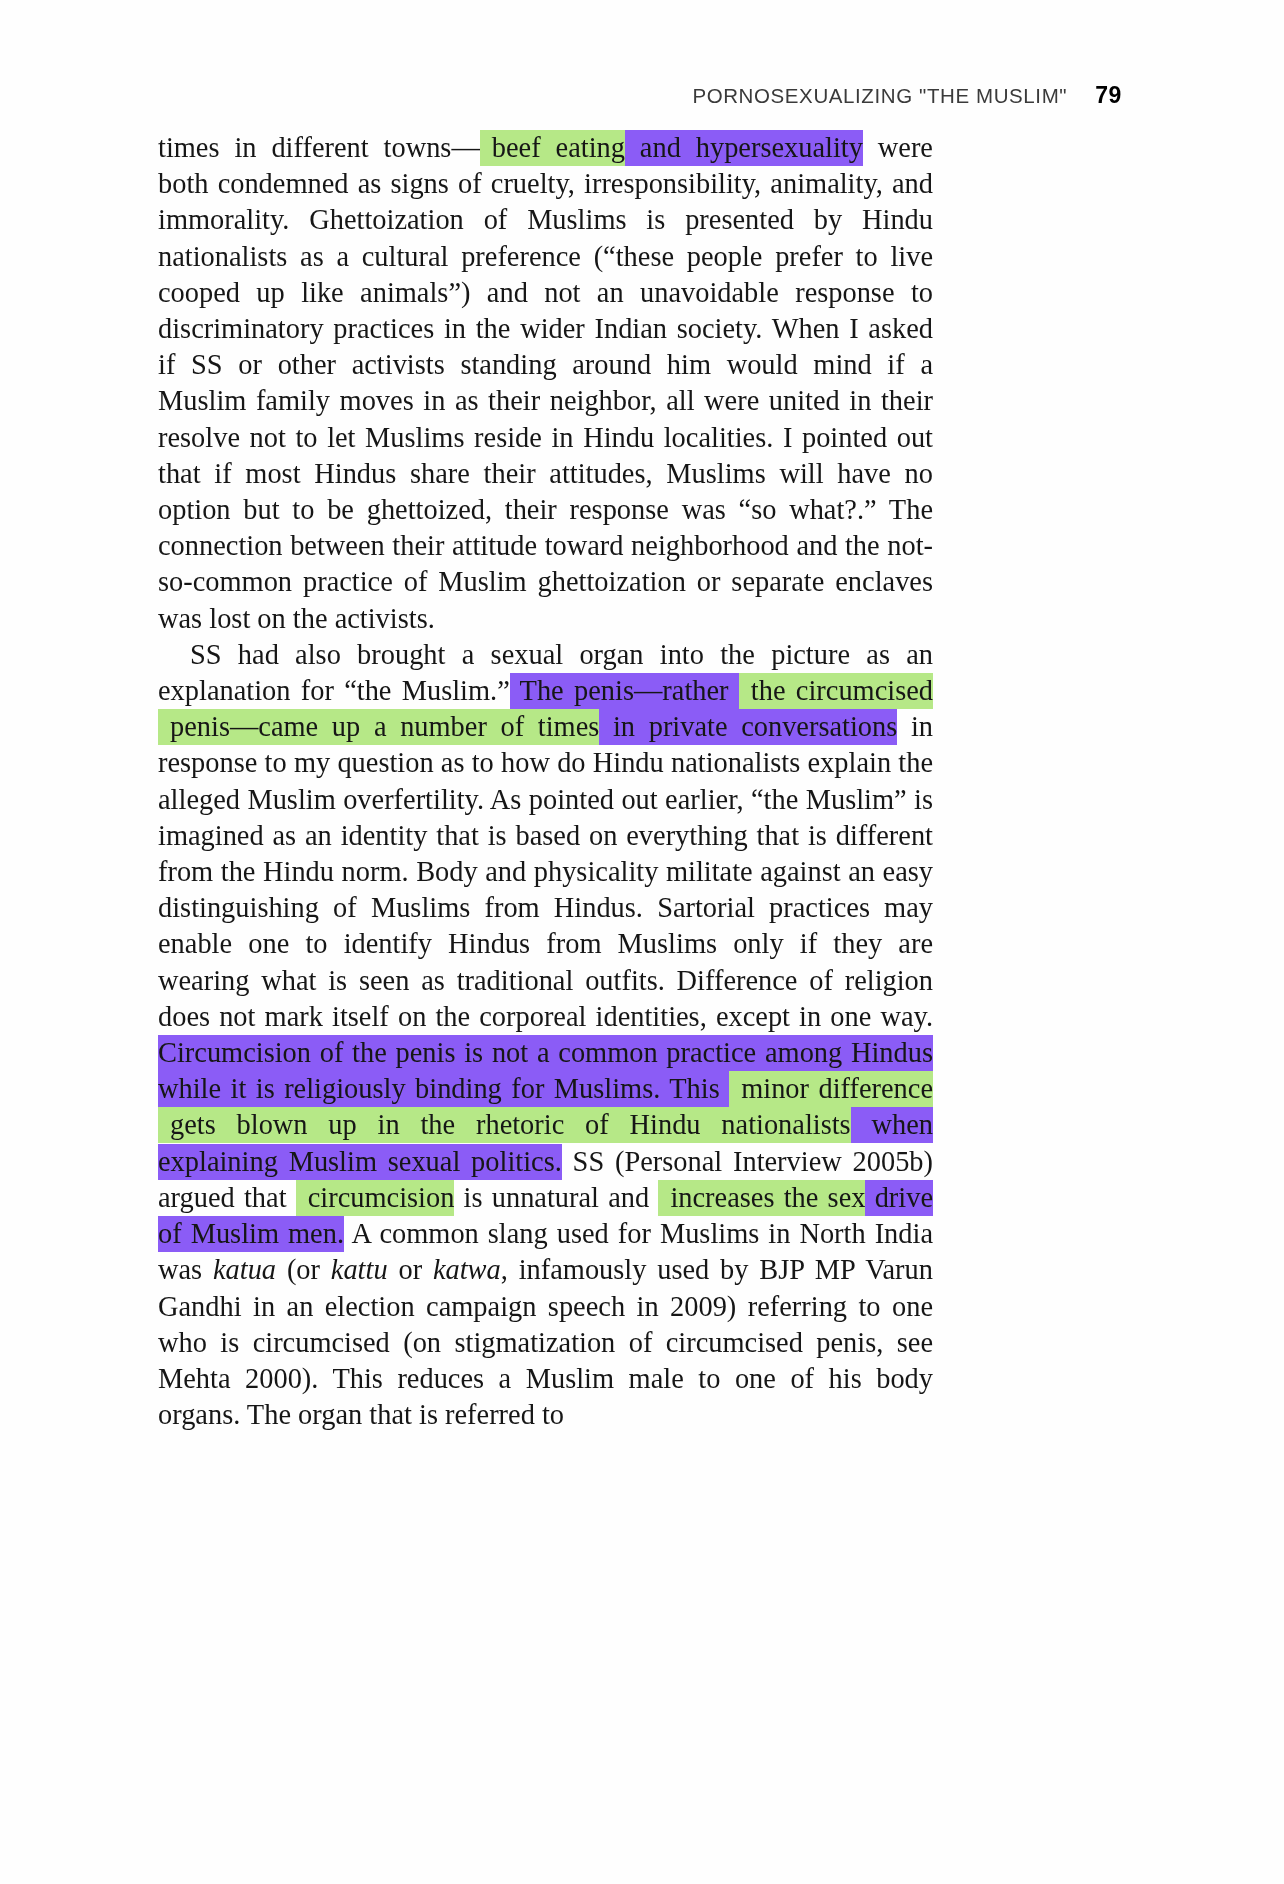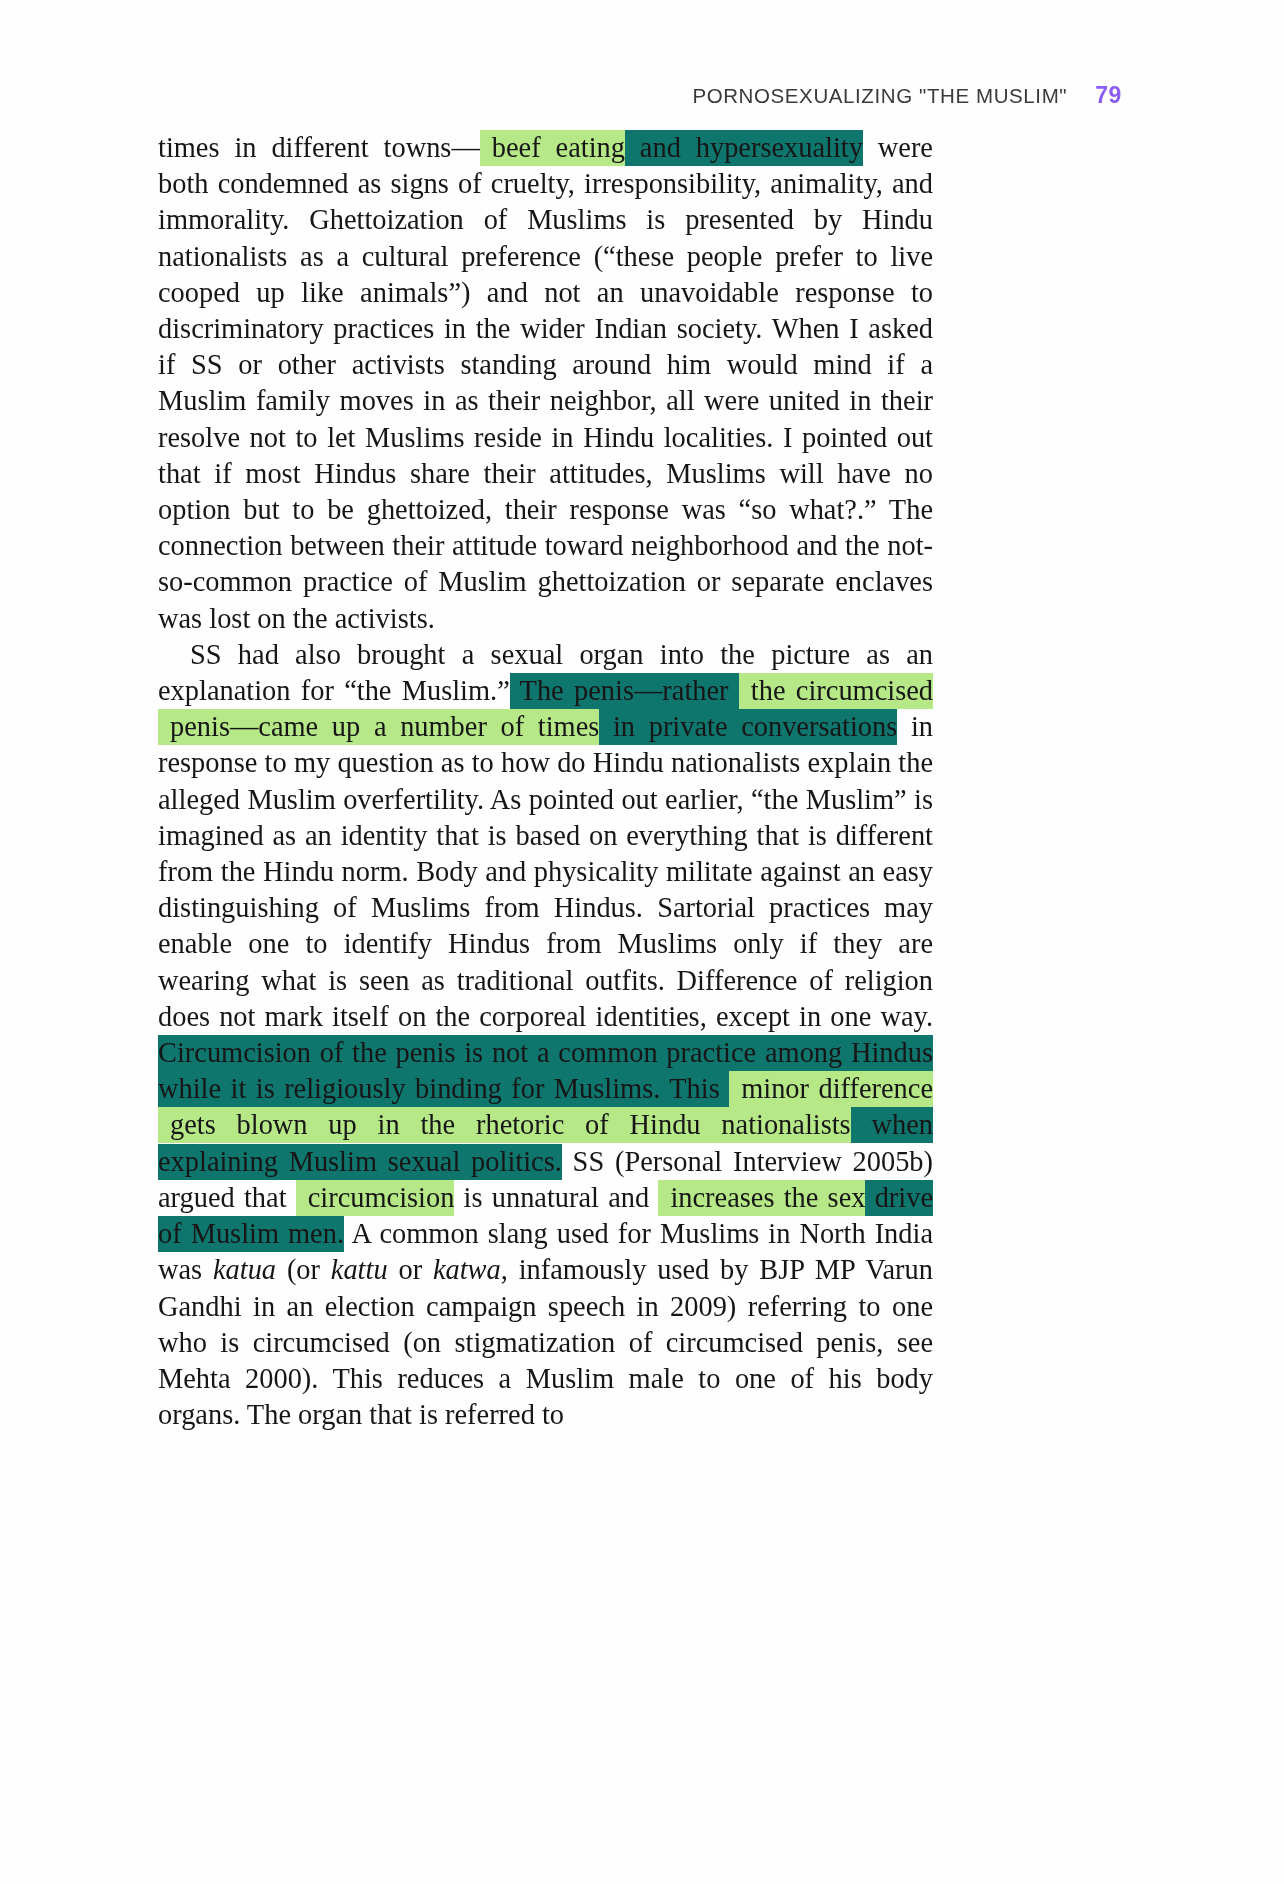--- a/index.html
+++ b/index.html
@@ -35,42 +35,42 @@
     white-space: nowrap;
   }
   .running-head .rh-title {
     display: inline;
   }
   .running-head .rh-page {
     display: inline;
     font-weight: bold;
     font-size: 23px;
     margin-left: 28px;
-    color: #8b5cf6;
+    color: #000000;
   }
   .body-text {
     position: absolute;
     left: 158px;
     top: 130px;
     width: 775px;
     font-size: 28.4px;
     line-height: 1.275;
     text-align: justify;
     text-justify: inter-word;
     color: #161616;
     hyphens: manual;
   }
   .body-text p {
     margin: 0;
   }
   .body-text p.indent {
     text-indent: 32px;
   }
   mark.hl-yellow {
-    background: #0f766e;
+    background: #8b5cf6;
     color: inherit;
     padding: 2px 0 3px 0;
     box-decoration-break: clone;
     -webkit-box-decoration-break: clone;
   }
   mark.hl-green {
     background: #b6e887;
     color: inherit;
     padding: 2px 0 3px 12px;
     box-decoration-break: clone;

